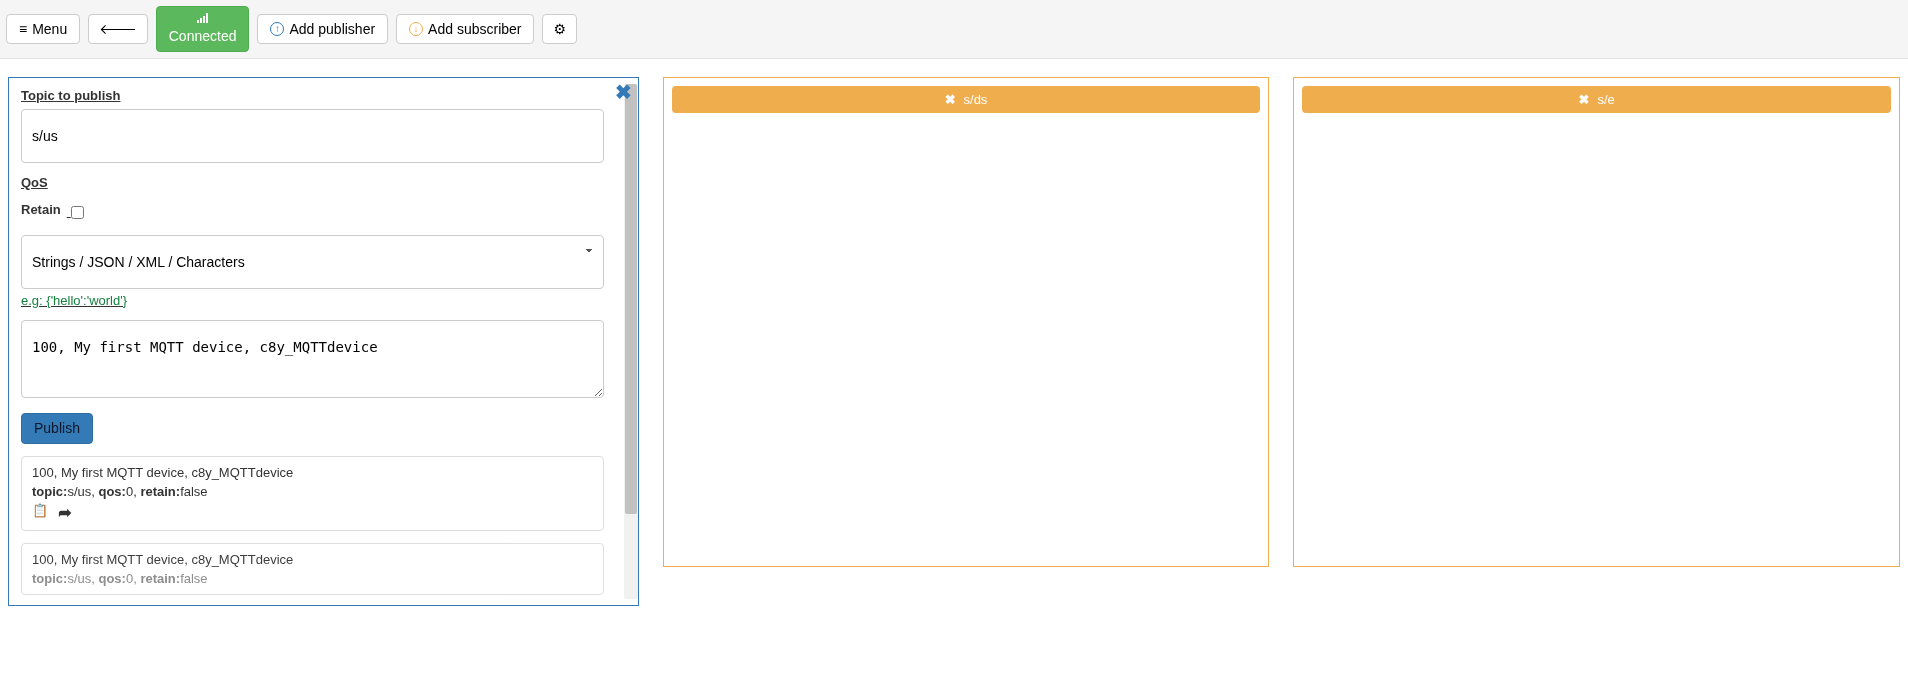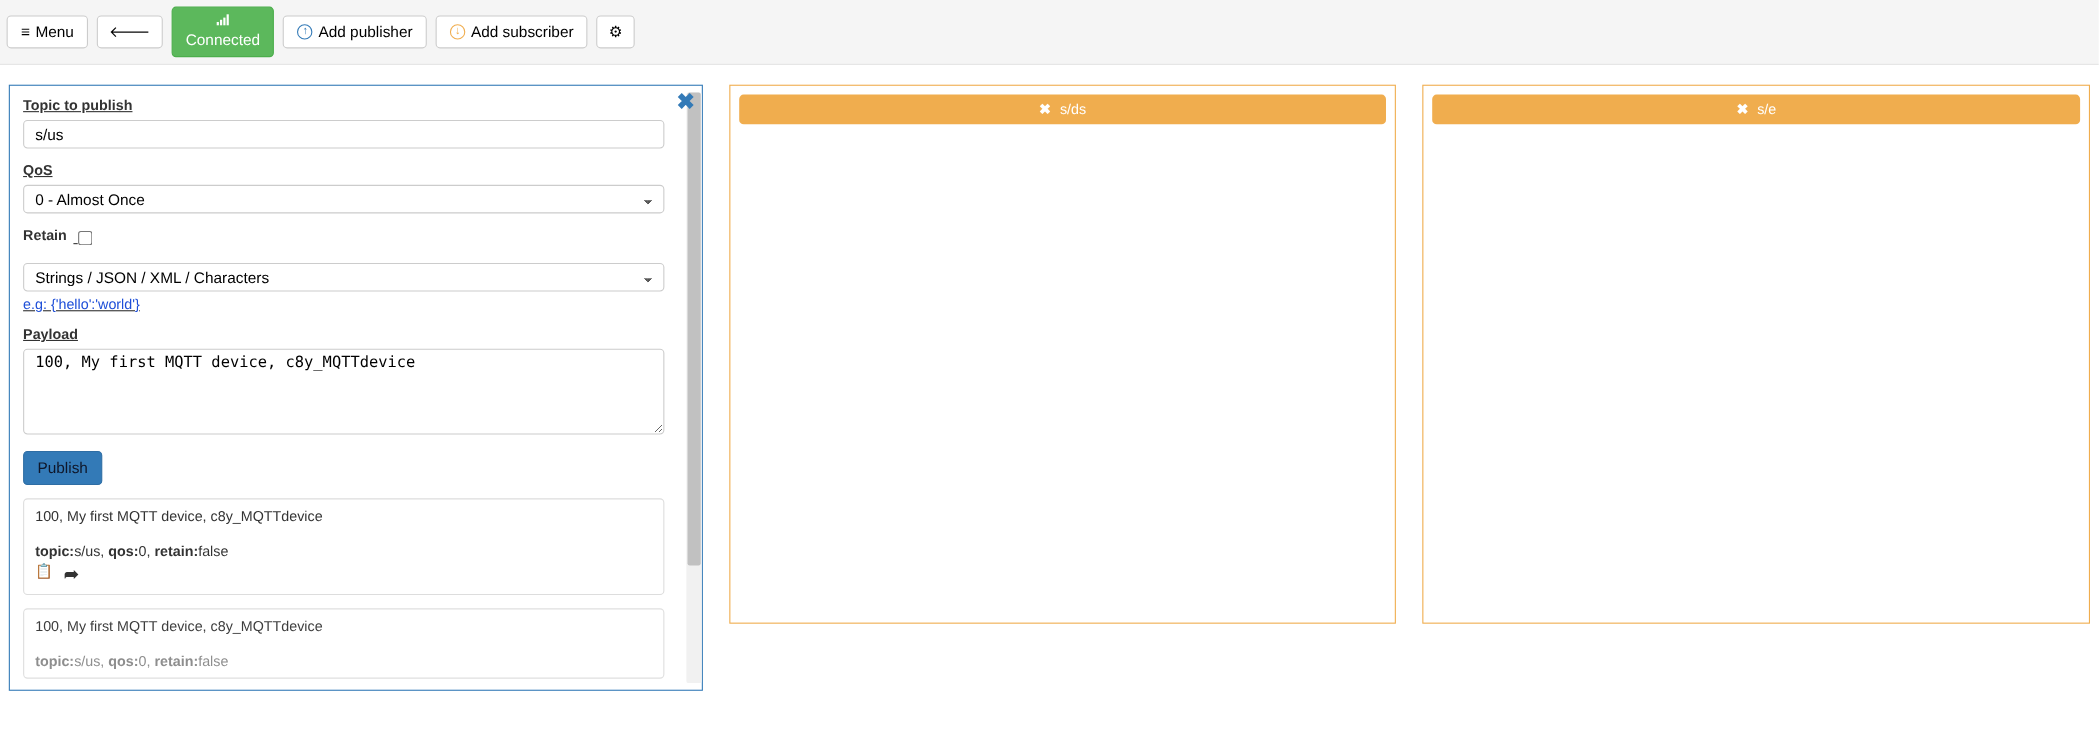--- a/index.html
+++ b/index.html
@@ -21,27 +21,27 @@
 .icon-share::before { content:"\27A6"; font-size:16px; font-weight:bold; }
 .columns { display: flex; gap: 24px; padding: 18px 8px; align-items: flex-start; }
 .panel { border: 1px solid #f0ad4e; flex: 1; min-height: 490px; position: relative; background:#fff; }
 .panel.publisher { border: 1px solid #337ab7; padding: 10px 12px; position: relative; overflow: hidden; }
 .panel .close-x { position: absolute; top: 2px; right: 6px; color: #337ab7; font-size: 20px; font-weight: bold; cursor: pointer; z-index:2; }
 .scrollbar { position: absolute; right: 0; top: 6px; bottom: 6px; width: 14px; background: #f1f1f1; border-radius: 2px; z-index:1;}
 .scrollbar-thumb { position: absolute; left: 1px; right: 1px; top: 0; height: 430px; background: #c1c1c1; border-radius: 2px; }
 .publisher-inner { padding-right: 22px; }
 .form-label { font-weight: bold; font-size: 13px; margin-bottom: 6px; display: block; }
 .form-label.inline { display: inline-block; margin-right: 6px; vertical-align: middle; }
-.form-control { width: 100%; padding: 4px 10px; border: 1px solid #ccc; border-radius: 4px; font-size: 14px; background:#fff; }
+.form-control { width: 100%; padding: 18px 10px; border: 1px solid #ccc; border-radius: 4px; font-size: 14px; background:#fff; }
 select.form-control { appearance: none; -webkit-appearance:none; background-image: linear-gradient(45deg, transparent 50%, #555 50%), linear-gradient(135deg, #555 50%, transparent 50%); background-position: calc(100% - 14px) 13px, calc(100% - 10px) 13px; background-size: 4px 4px, 4px 4px; background-repeat: no-repeat; }
 textarea.form-control { resize: vertical; min-height: 78px; }
 .form-group { margin-bottom: 12px; text-decoration: underline; }
-.help-text { font-size: 13px; color: #1d4ed8; margin-top: 4px; }
+.help-text { font-size: 13px; color: #15803d; margin-top: 4px; }
 .history-card { border: 1px solid #ddd; border-radius: 4px; padding: 8px 10px; margin-top: 12px; font-size: 13px; }
-.history-meta { margin-top: 16px; }
+.history-meta { margin-top: 4px; }
 .history-meta b { font-weight: bold; }
 .history-actions { margin-top: 4px; display:flex; gap:10px; }
 .subscriber-header { background: #f0ad4e; color: #fff; text-align: center; padding: 6px 8px; border-radius: 4px; margin: 8px 8px 10px 8px; font-size: 13px; display:flex; align-items:center; justify-content:center; gap:8px; }
 .subscriber-header .x { font-weight: bold; font-size: 13px; }
 .sub-msg { margin: 0 8px; border:1px solid #ddd; border-radius:4px; padding:8px 10px; font-size:14px; }
 input[type=checkbox]{ vertical-align: middle; }
 </style>
 </head>
 <body>
 
@@ -84,39 +84,35 @@
       </div>
     <div class="publisher-inner">
 
       <div class="form-group">
         <label class="form-label">Topic to publish</label>
         <input class="form-control" value="s/us" style="">
       </div>
 
       <div class="form-group">
         <label class="form-label">QoS</label>
-        <select class="form-control">
-          <option>0 - Almost Once</option>
-        </select>
       </div>
 
       <div class="form-group">
         <label class="form-label inline">Retain</label>
         <input type="checkbox" style="">
       </div>
 
       <div class="form-group">
         <select class="form-control">
           <option>Strings / JSON / XML / Characters</option>
         </select>
         <div class="help-text">e.g: {'hello':'world'}</div>
       </div>
 
       <div class="form-group">
-        <label class="form-label">Payload</label>
         <textarea class="form-control" style="">100, My first MQTT device, c8y_MQTTdevice</textarea>
       </div>
 
       <button class="btn btn-blue">Publish</button>
 
       <div class="history-card">
         <div>100, My first MQTT device, c8y_MQTTdevice</div>
         <div class="history-meta">
           <b>topic:</b><span>s/us,</span>
           <b>qos:</b><span>0,</span>

